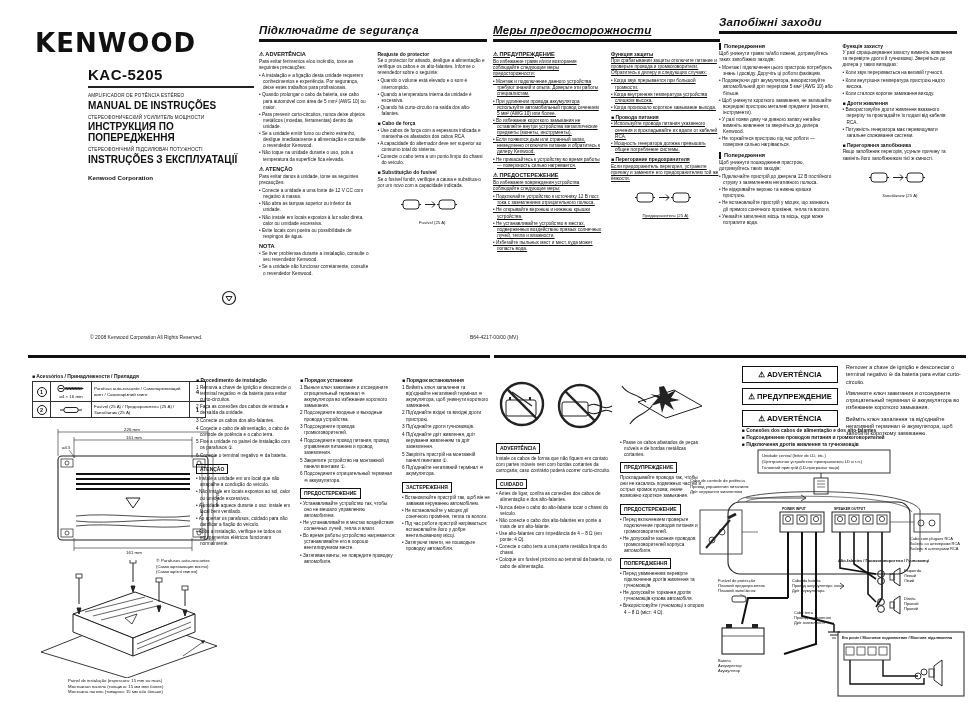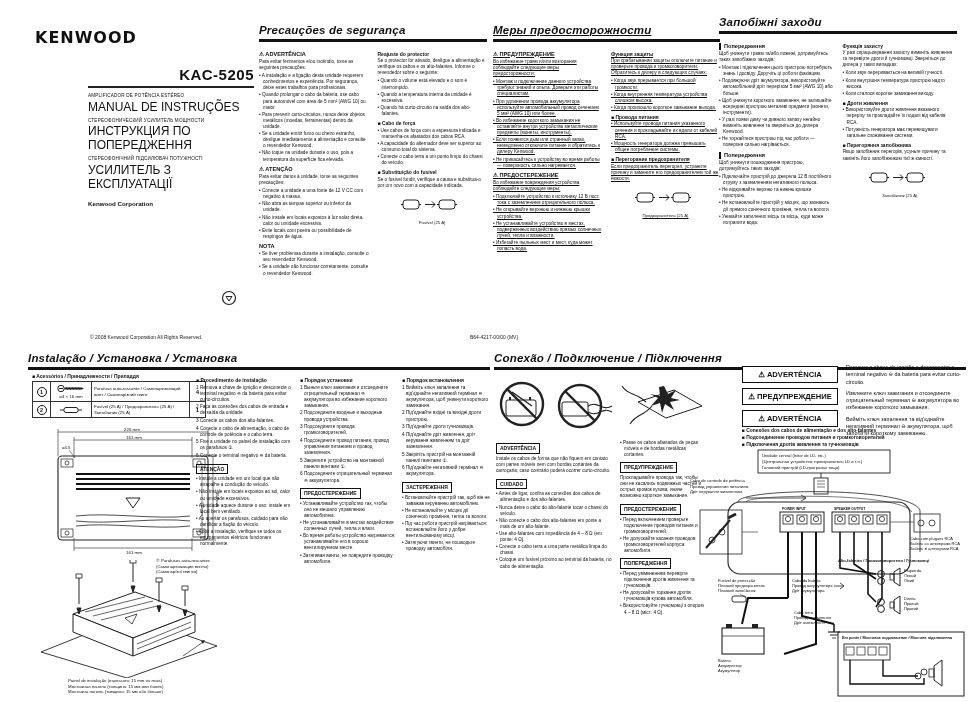--- a/index.html
+++ b/index.html
@@ -1,23 +1,23 @@
 <!DOCTYPE html>
 <html><head>
 <meta charset="utf-8">
 <style>
   html,body{margin:0;padding:0;background:#fff;}
   body{width:976px;height:702px;position:relative;font-family:"Liberation Sans",sans-serif;color:#111;overflow:hidden;}
   .abs{position:absolute;}
   
-  .brand{font-size:16px;font-weight:800;letter-spacing:1px;font-family:"DejaVu Sans",sans-serif;}
-  .model{font-size:15px;font-weight:800;letter-spacing:.5px;text-align:right;}
+  .brand{font-size:26px;font-weight:800;letter-spacing:1px;font-family:"DejaVu Sans",sans-serif;}
+  .model{font-size:15px;font-weight:800;letter-spacing:.5px;}
   .mrule{height:2px;background:#222;margin:3px 0 5px;}
   .tsm{font-size:4.6px;line-height:1.25;letter-spacing:.2px;}
-  .tbg{font-size:12px;font-weight:400;margin:1px 0 4px;}
+  .tbg{font-size:10px;font-weight:700;margin:1px 0 4px;}
   .company{font-size:6.2px;font-weight:700;margin-top:9px;}
   .footer{font-size:5px;color:#222;}
   
   .sec-h{font-size:11.5px;font-weight:800;font-style:italic;letter-spacing:.2px;}
   .sec-bar{height:2.6px;background:#111;margin-top:3px;margin-bottom:6px;}
   
   .twocol{display:flex;gap:9px;}
   .subcol{flex:1;font-size:4.7px;line-height:1.3;}
   .h-warn{font-weight:800;font-size:5.6px;margin:3px 0 1px;}
   .bar-h{border-left:2.5px solid #111;padding-left:3px;}
@@ -55,36 +55,36 @@
 </div>
 
 <div class="abs" style="left:88px;top:66px;width:166px;">
   <div class="model">KAC-5205</div>
   <div class="mrule"></div>
   <div class="tsm">AMPLIFICADOR DE POTÊNCIA ESTÉREO</div>
   <div class="tbg">MANUAL DE INSTRUÇÕES</div>
   <div class="tsm">СТЕРЕОФОНИЧЕСКИЙ УСИЛИТЕЛЬ МОЩНОСТИ</div>
   <div class="tbg">ИНСТРУКЦИЯ ПО ПОПЕРЕДЖЕННЯ</div>
   <div class="tsm">СТЕРЕОФОНІЧНИЙ ПІДСИЛЮВАЧ ПОТУЖНОСТІ</div>
-  <div class="tbg">УСИЛИТЕЛЬ З ЕКСПЛУАТАЦІЇ</div>
+  <div class="tbg">INSTRUÇÕES З ЕКСПЛУАТАЦІЇ</div>
   <div class="company">Kenwood Corporation</div>
 </div>
 
 <div class="abs" style="left:221px;top:290px;">
   <svg width="16" height="16" viewBox="0 0 16 16">
     <circle cx="8" cy="8" r="6.5" fill="none" stroke="#222" stroke-width="1.2"></circle>
     <path d="M5 6.5 L11 6.5 L8 11 Z" fill="none" stroke="#222" stroke-width="1"></path>
   </svg>
 </div>
 
 <div class="abs footer" style="left:90px;top:334px;">© 2008 Kenwood Corporation All Rights Reserved.</div>
 <div class="abs footer" style="left:470px;top:334px;">B64-4217-00/00 (MV)</div>
 
 <div class="abs" style="left:259px;top:24px;width:228px;">
-  <div class="sec-h" style="font-style:italic;">Precauções de segurança</div>
+  <div class="sec-h" style="font-style:italic;">Підключайте de segurança</div>
   <div class="sec-bar"></div>
   <div class="twocol">
     <div class="subcol">
       <div class="h-warn">⚠ ADVERTÊNCIA</div>
       <div class="p">Para evitar ferimentos e/ou incêndio, tome as seguintes precauções:</div>
       <div>
           <div class="li">• A instalação e a ligação desta unidade requerem conhecimentos e experiência. Por segurança, deixe estes trabalhos para profissionais.</div>
           <div class="li">• Quando prolongar o cabo da bateria, use cabo para automóvel com área de 5 mm² (AWG 10) ou maior.</div>
           <div class="li">• Para prevenir curto-circuitos, nunca deixe objetos metálicos (moedas, ferramentas) dentro da unidade.</div>
           <div class="li">• Se a unidade emitir fumo ou cheiro estranho, desligue imediatamente a alimentação e consulte o revendedor Kenwood.</div>
@@ -238,21 +238,20 @@
           <line x1="36" y1="11.5" x2="38" y2="11.5" stroke="#222"></line>
             <line x1="54" y1="11.5" x2="56" y2="11.5" stroke="#222"></line>
         </svg>
         <div class="figcap">Запобіжник (25 A)</div>
       </div>
     </div>
   </div>
 </div>
 
 <div class="abs" style="left:28px;top:352px;width:462px;height:348px;">
-  <div class="sec-h">Instalação / Установка / Установка</div>
   <div class="sec-bar"></div>
 
   <div class="abs" style="left:4px;top:21px;">
     <div class="acc-label">■ Acessórios / Принадлежности / Приладдя</div>
     <div class="acct">
       <div class="accr">
         <div class="accc cnum">
             <span class="circled">1</span>
           </div>
         <div class="accc cico">
@@ -431,21 +430,20 @@
     <div>
         <div class="li">• Встановлюйте пристрій так, щоб він не заважав керуванню автомобілем.</div>
         <div class="li">• Не встановлюйте у місцях дії сонячного проміння, тепла та вологи.</div>
         <div class="li">• Під час роботи пристрій нагрівається: встановлюйте його у добре вентильованому місці.</div>
         <div class="li">• Затягуючи гвинти, не пошкодьте проводку автомобіля.</div>
       </div>
   </div>
 </div>
 
 <div class="abs" style="left:494px;top:352px;width:472px;height:348px;">
-  <div class="sec-h">Conexão / Подключение / Підключення</div>
   <div class="sec-bar"></div>
 
   <div class="abs" style="left:2px;top:20px;">
     <svg width="212" height="62" viewBox="0 0 212 62">
       <g>
         <rect x="10" y="28" width="30" height="16" rx="2" fill="none" stroke="#222" stroke-width="1"></rect>
         <line x1="14" y1="25" x2="14" y2="28" stroke="#222" stroke-width="2"></line>
           <line x1="34" y1="25" x2="34" y2="28" stroke="#222" stroke-width="2"></line>
         <line x1="16" y1="20" x2="36" y2="34" stroke="#222" stroke-width="1.4"></line>
         <circle cx="26" cy="32" r="21" fill="none" stroke="#222" stroke-width="2.4"></circle>

